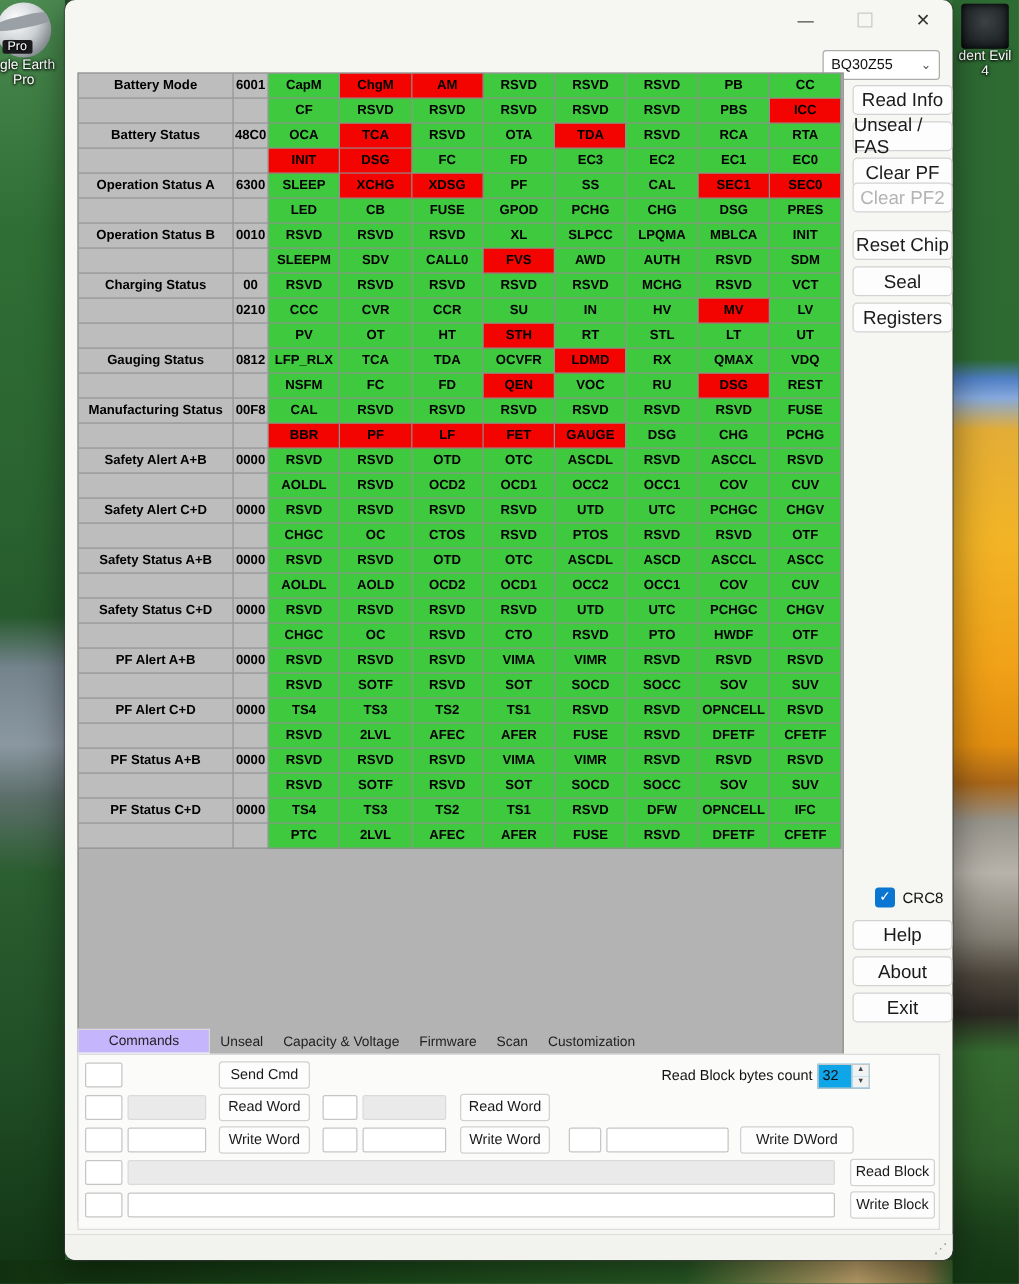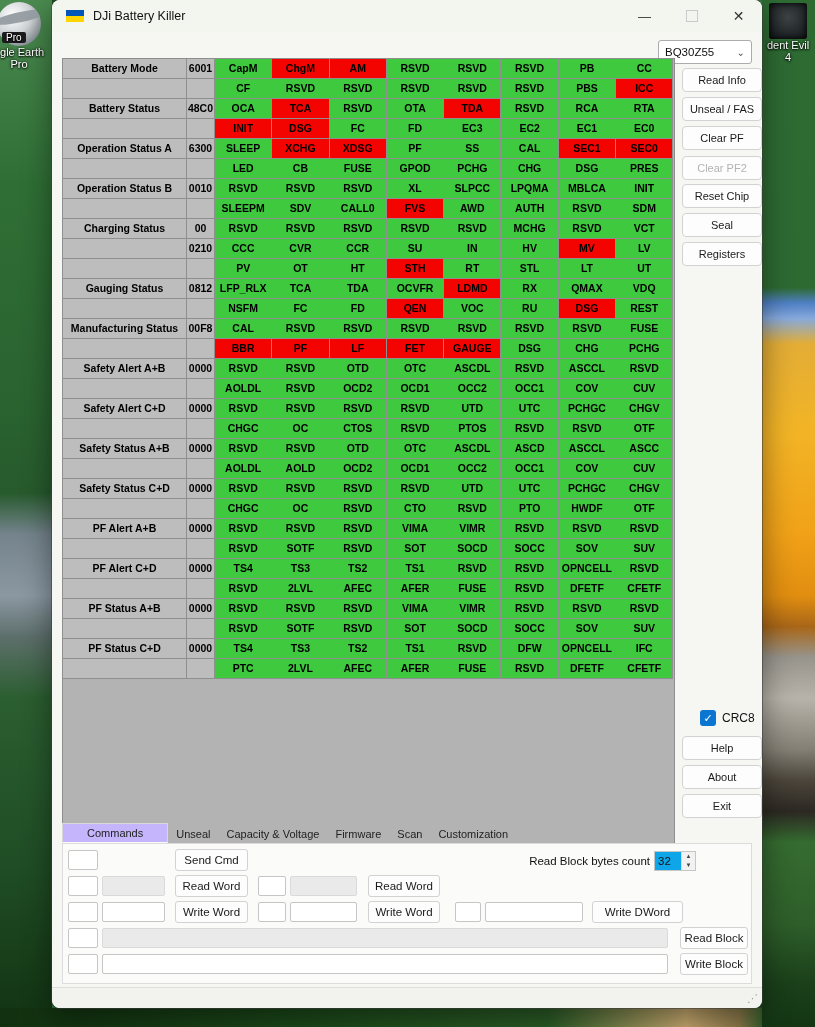--- a/index.html
+++ b/index.html
@@ -67,21 +67,21 @@
     background:#b3b3b3;border:1px solid #8e8e8e;box-sizing:border-box;}
   .reg-grid{display:grid;grid-template-columns:124px 28px repeat(8,57.3px);}
   .cell{height:19px;line-height:19px;border-right:1px solid #8f8f8f;border-bottom:1px solid #8f8f8f;
     font-size:10.5px;font-weight:bold;color:#000;text-align:center;overflow:hidden;white-space:nowrap;}
   .cell.lab,.cell.val{background:#bdbdbd;}
   .cell.bit{background:var(--green);}
   .cell.bit.red{background:var(--red);}
 
   
   .sbtn{position:absolute;left:630px;width:80px;height:24px;background:#fdfdfd;
-    border:1px solid #d2d2d2;border-radius:4px;font-size:11px;color:#1a1a1a;
+    border:1px solid #d2d2d2;border-radius:4px;font-size:15px;color:#1a1a1a;
     display:flex;align-items:center;justify-content:center;box-sizing:border-box;}
   .sbtn.disabled{color:#b3b3b3;}
   .crc8{position:absolute;left:648px;top:710px;display:flex;align-items:center;font-size:12px;color:#111;}
   .crc8 .box{width:16px;height:16px;border-radius:3px;background:var(--accent);color:#fff;
     font-size:11px;line-height:16px;text-align:center;margin-right:6px;}
 
   
   .cmdtabs{position:absolute;left:10px;top:825px;display:flex;align-items:flex-end;}
   .ctab{font-size:11px;color:#222;padding:2px 7px;border:1px solid transparent;}
   .ctab.active{background:#c4b5fd;border:1px solid #d8d8d8;border-bottom-color:#fbfbf9;
@@ -123,24 +123,20 @@
   </div>
 
   <div class="dicon re4">
     <div class="thumb"></div>
     <div>dent Evil</div>
     <div>4</div>
   </div>
 </div>
 
 <div class="window">
-  <div class="titlebar">
-    <span class="flag"></span>
-    <span class="title">DJi Battery Killer</span>
-  </div>
   <div class="winbtns">
     <div class="wbtn">—</div>
     <div class="wbtn">
         <span class="maxbox"></span>
       </div>
     <div class="wbtn close">✕</div>
   </div>
 
 
   <div class="chipdd">
@@ -460,21 +456,21 @@
         <div class="cell bit">RSVD</div>
         <div class="cell bit">DFETF</div>
         <div class="cell bit">CFETF</div>
       </div>
   </div>
 
   <div id="side-buttons">
       <div class="sbtn" style="top: 68px;">Read Info</div>
       <div class="sbtn" style="top: 97px;">Unseal / FAS</div>
       <div class="sbtn" style="top: 126px;">Clear PF</div>
-      <div class="sbtn disabled" style="top: 156px;">Clear PF2</div>
+      <div class="sbtn disabled" style="top: 146px;">Clear PF2</div>
       <div class="sbtn" style="top: 184px;">Reset Chip</div>
       <div class="sbtn" style="top: 213px;">Seal</div>
       <div class="sbtn" style="top: 242px;">Registers</div>
     </div>
 
   <div class="crc8">
     <span class="box">✓</span>
     <span>CRC8</span>
   </div>
 

